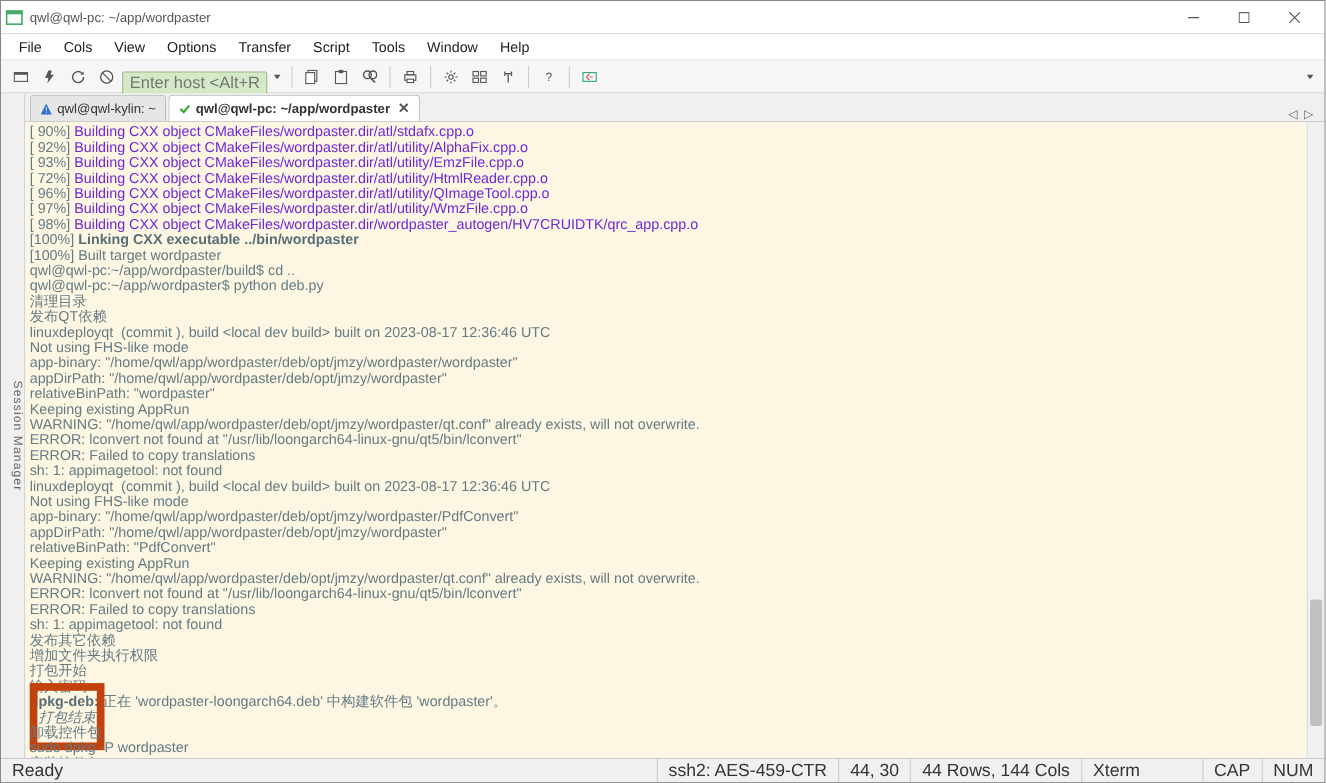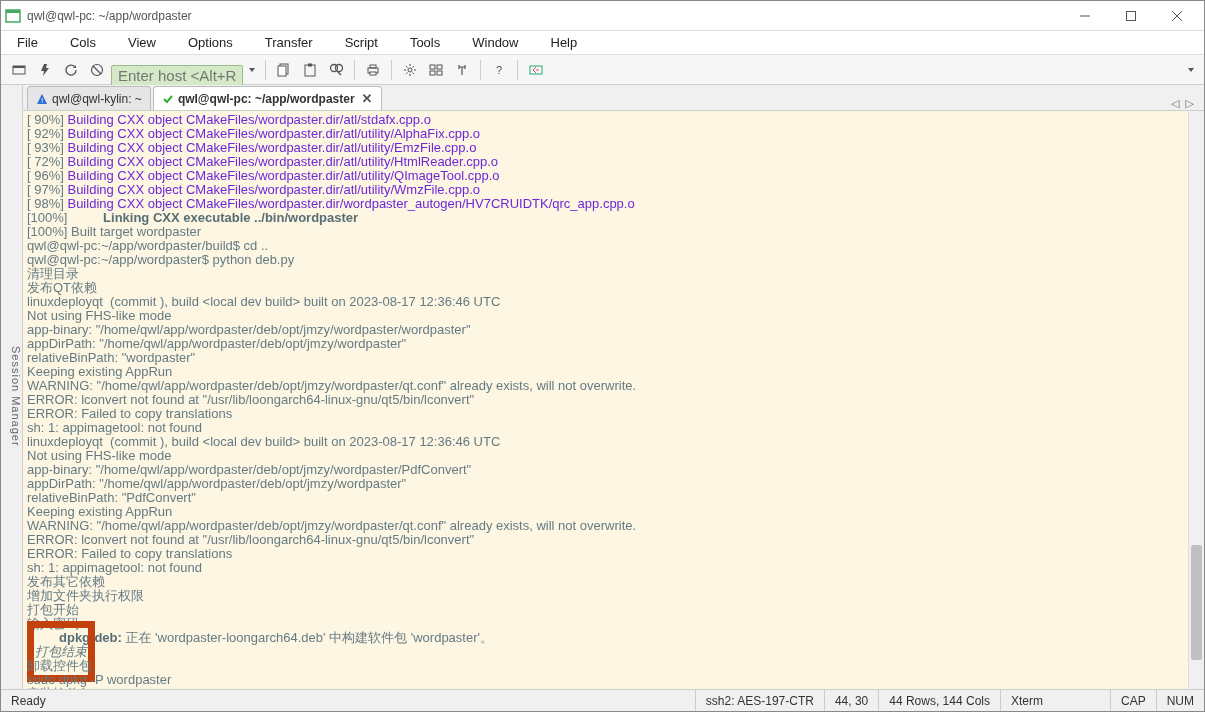--- a/index.html
+++ b/index.html
@@ -3,21 +3,21 @@
 <meta charset="utf-8">
 <style>
 * { margin:0; padding:0; box-sizing:border-box; font-family:"Segoe UI",Tahoma,sans-serif; }
 body { background:#fff; width:1205px; height:712px; overflow:hidden; display:flex; flex-direction:column; border:1px solid #888; }
 .titlebar { height:30px; background:#fff; display:flex; align-items:center; padding:0 4px; border-bottom:1px solid #ddd; }
 .titlebar .app-icon { width:16px; height:16px; margin-right:6px; display:flex; align-items:center; justify-content:center; }
 .titlebar .title { font-size:12px; color:#555; flex:1; }
 .win-btns { display:flex; gap:0; }
 .win-btn { width:46px; height:28px; display:flex; align-items:center; justify-content:center; color:#555; }
 .win-btn svg { width:10px; height:10px; }
-.menubar { height:24px; display:flex; align-items:center; padding:0 8px; gap:16px; border-bottom:1px solid #ddd; }
+.menubar { height:24px; display:flex; align-items:center; padding:0 8px; gap:4px; border-bottom:1px solid #ddd; }
 .menubar .menu { font-size:13px; padding:2px 8px; color:#222; }
 .toolbar { height:30px; display:flex; align-items:center; padding:0 6px; gap:2px; border-bottom:1px solid #d0d0d0; background:#f6f6f6; }
 .tb-btn { width:24px; height:24px; display:flex; align-items:center; justify-content:center; color:#555; border-radius:2px; }
 .tb-btn svg { width:14px; height:14px; }
 .tb-sep { width:1px; height:20px; background:#ccc; margin:0 4px; }
 .host-input { height:22px; padding:0 6px; font-size:15px; border:1px solid #9cba8a; background:#d4eac7; color:#555; width:132px; border-radius:2px;margin-top:12px; }
 .tb-chev { width:14px; height:22px; display:flex; align-items:center; justify-content:center; }
 .body-area { flex:1; display:flex; min-height:0; }
 .side-gutter { width:22px; background:#f0f0f0; border-right:1px solid #ccc; writing-mode:vertical-rl; text-align:center; font-size:11px; color:#666; padding-top:18px; letter-spacing:1px; }
 .main-pane { flex:1; display:flex; flex-direction:column; min-width:0; }
@@ -25,23 +25,23 @@
 .tab { height:24px; display:flex; align-items:center; gap:4px; padding:0 8px; font-size:12px; background:#e6e6e6; border:1px solid #bbb; border-bottom:none; border-radius:4px 4px 0 0; color:#333; }
 .tab.active { background:#fff; font-weight:bold; }
 .tab .tab-close { font-size:13px; color:#555; margin-left:3px; }
 .tab-icon { width:12px; height:12px; }
 .tab-arrows { margin-left:auto; display:flex; gap:6px; padding-right:6px; color:#666; font-size:11px; }
 .terminal-wrap { flex:1; position:relative; background:#fdf6e3; overflow:hidden; }
 .terminal { position:absolute; inset:0 16px 0 0; padding:2px 4px; font-family:"Consolas","Courier New",monospace; font-size:13px; line-height:13px; color:#657b83; white-space:pre; overflow:hidden; }
 .scrollbar-v { position:absolute; right:0; top:0; bottom:0; width:16px; background:#f0f0f0; border-left:1px solid #ddd; }
 .scrollbar-v .thumb { position:absolute; left:2px; right:2px; top:75%; height:20%; background:#c0c0c0; border-radius:2px; }
 .green { color:#6d28d9; }
-.bold { font-weight:bold; color:#586e75;margin-left:32px; }
+.bold { font-weight:bold; color:#586e75; }
 .redbox { border:7px solid #c2410c; padding:16px 1px;font-style:italic; }
-.statusbar { height:22px; background:#f0f0f0; border-top:1px solid #ccc; display:flex; align-items:center; font-size:12px; color:#333; }
+.statusbar { height:22px; background:#f0f0f0; border-top:1px solid #ccc; display:flex; align-items:center; font-size:16px; color:#333; }
 .statusbar .cell { padding:0 10px; border-left:1px solid #ccc; height:100%; display:flex; align-items:center; }
 .statusbar .cell:first-child { border-left:none; flex:1; }
 .tb-spacer { flex:1; }
 </style>
 </head>
 <body>
 
 <div class="titlebar">
   <span class="app-icon">
     <svg viewBox="0 0 16 16">
@@ -251,19 +251,19 @@
 </div>
       <div class="scrollbar-v">
           <div class="thumb"></div>
         </div>
     </div>
   </div>
 </div>
 
 <div class="statusbar">
   <div class="cell">Ready</div>
-  <div class="cell">ssh2: AES-197-CTR</div>
+  <div class="cell">ssh2: AES-459-CTR</div>
   <div class="cell">44, 30</div>
   <div class="cell">44 Rows, 144 Cols</div>
   <div class="cell" style="min-width:110px">Xterm</div>
   <div class="cell">CAP</div>
   <div class="cell">NUM</div>
 </div>
 
 </body></html>

